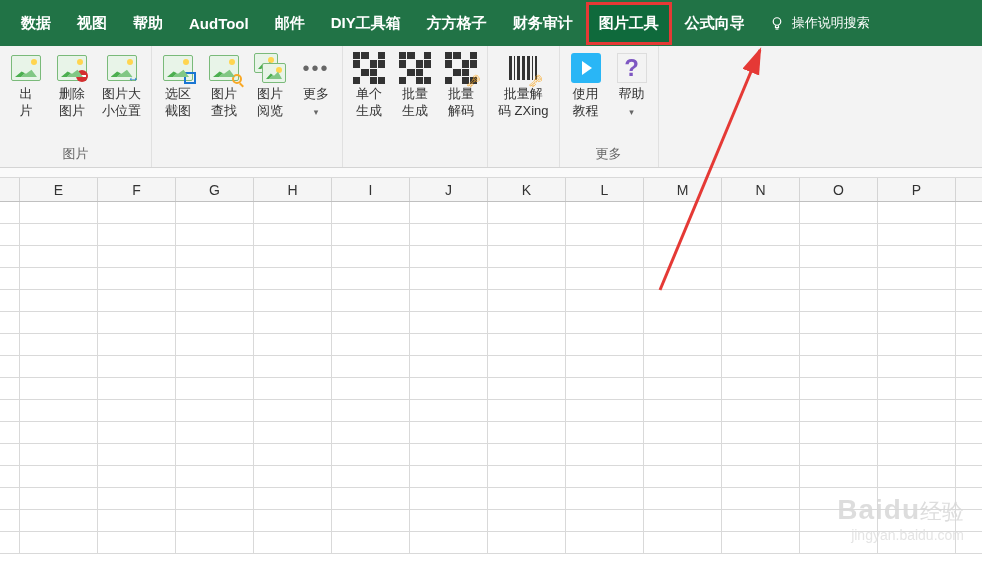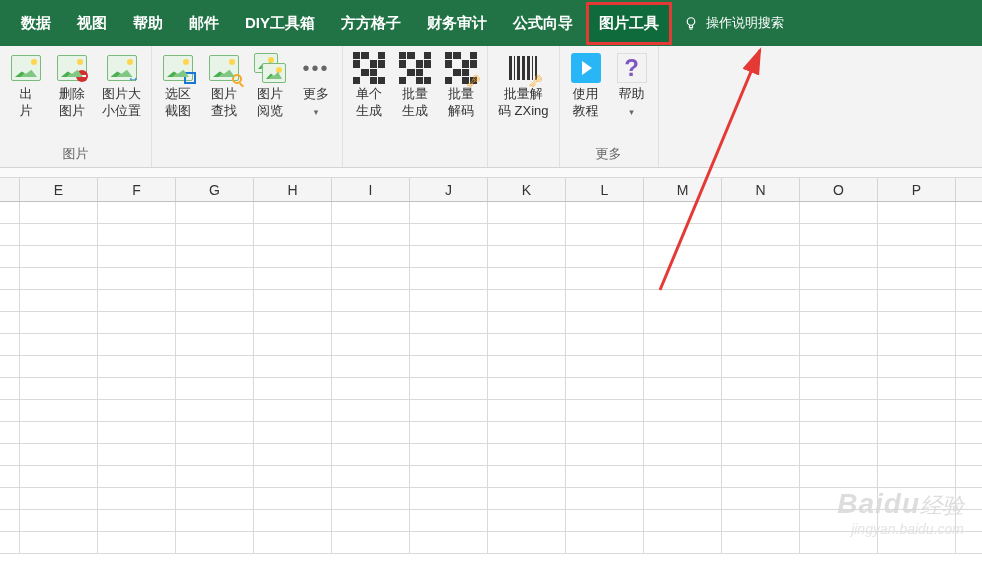--- a/index.html
+++ b/index.html
@@ -26,21 +26,21 @@
     
     .grid { position: relative; }
     .colhdr { display: flex; background: #f5f5f5; border-bottom: 1px solid #c0c0c0; height: 24px; }
     .colhdr-cell { flex: 0 0 78px; text-align: center; font-size: 14px; color: #333; border-right: 1px solid #d4d4d4; line-height: 24px; }
     .rows { }
     .row { display: flex; height: 22px; border-bottom: 1px solid #d9d9d9; }
     .cell { flex: 0 0 78px; border-right: 1px solid #d9d9d9; }
     
     .arrow { position: absolute; pointer-events: none; }
     
-    .watermark { position: absolute; right: 18px; bottom: 24px; text-align: right; color: #d8d8d8; opacity: 0.85; font-family: Arial, sans-serif; font-style: italic; }
+    .watermark { position: absolute; right: 18px; bottom: 18px; text-align: right; color: #d8d8d8; opacity: 0.85; font-family: Arial, sans-serif; }
     .watermark .brand { font-size: 28px; font-weight: bold; letter-spacing: 1px; }
     .watermark .cn { font-size: 22px; }
     .watermark .url { font-size: 14px; color: #e0e0e0; }
     
     .img-icon { width: 30px; height: 26px; background: #e8f4e8; border: 1px solid #7aba7a; position: relative; border-radius: 2px; }
     .img-icon::before { content: ''; position: absolute; top: 3px; right: 3px; width: 6px; height: 6px; background: #ffd54f; border-radius: 50%; }
     .img-icon::after { content: ''; position: absolute; bottom: 3px; left: 3px; right: 3px; height: 8px; background: linear-gradient(135deg, #4caf50 0%, #4caf50 45%, #81c784 45%, #81c784 100%); clip-path: polygon(0 100%, 30% 30%, 50% 60%, 75% 10%, 100% 100%); }
     
     .badge-del { position: absolute; right: -2px; bottom: -2px; width: 12px; height: 12px; background: #d32f2f; border-radius: 50%; }
     .badge-del::after { content: ''; position: absolute; top: 5px; left: 2px; width: 8px; height: 2px; background: #fff; }
@@ -69,26 +69,27 @@
     
     .chev { font-size: 9px; color: #666; line-height: 1; }
   </style>
 </head>
 <body>
 
 <div class="tabbar">
   <div class="tab">数据</div>
   <div class="tab">视图</div>
   <div class="tab">帮助</div>
+  <div class="tab">AudTool</div>
   <div class="tab">邮件</div>
   <div class="tab">DIY工具箱</div>
   <div class="tab">方方格子</div>
   <div class="tab">财务审计</div>
+  <div class="tab active">图片工具</div>
   <div class="tab">公式向导</div>
-  <div class="tab active">图片工具</div>
   <div class="search-wrap">
     <svg class="bulb-icon" viewBox="0 0 24 24" fill="none" stroke="#fff" stroke-width="1.6">
         <circle cx="12" cy="10" r="5"></circle>
         <path d="M10 15v3h4v-3"></path>
         <line x1="10" y1="20" x2="14" y2="20"></line>
       </svg>
     <span>操作说明搜索</span>
   </div>
 </div>
 

